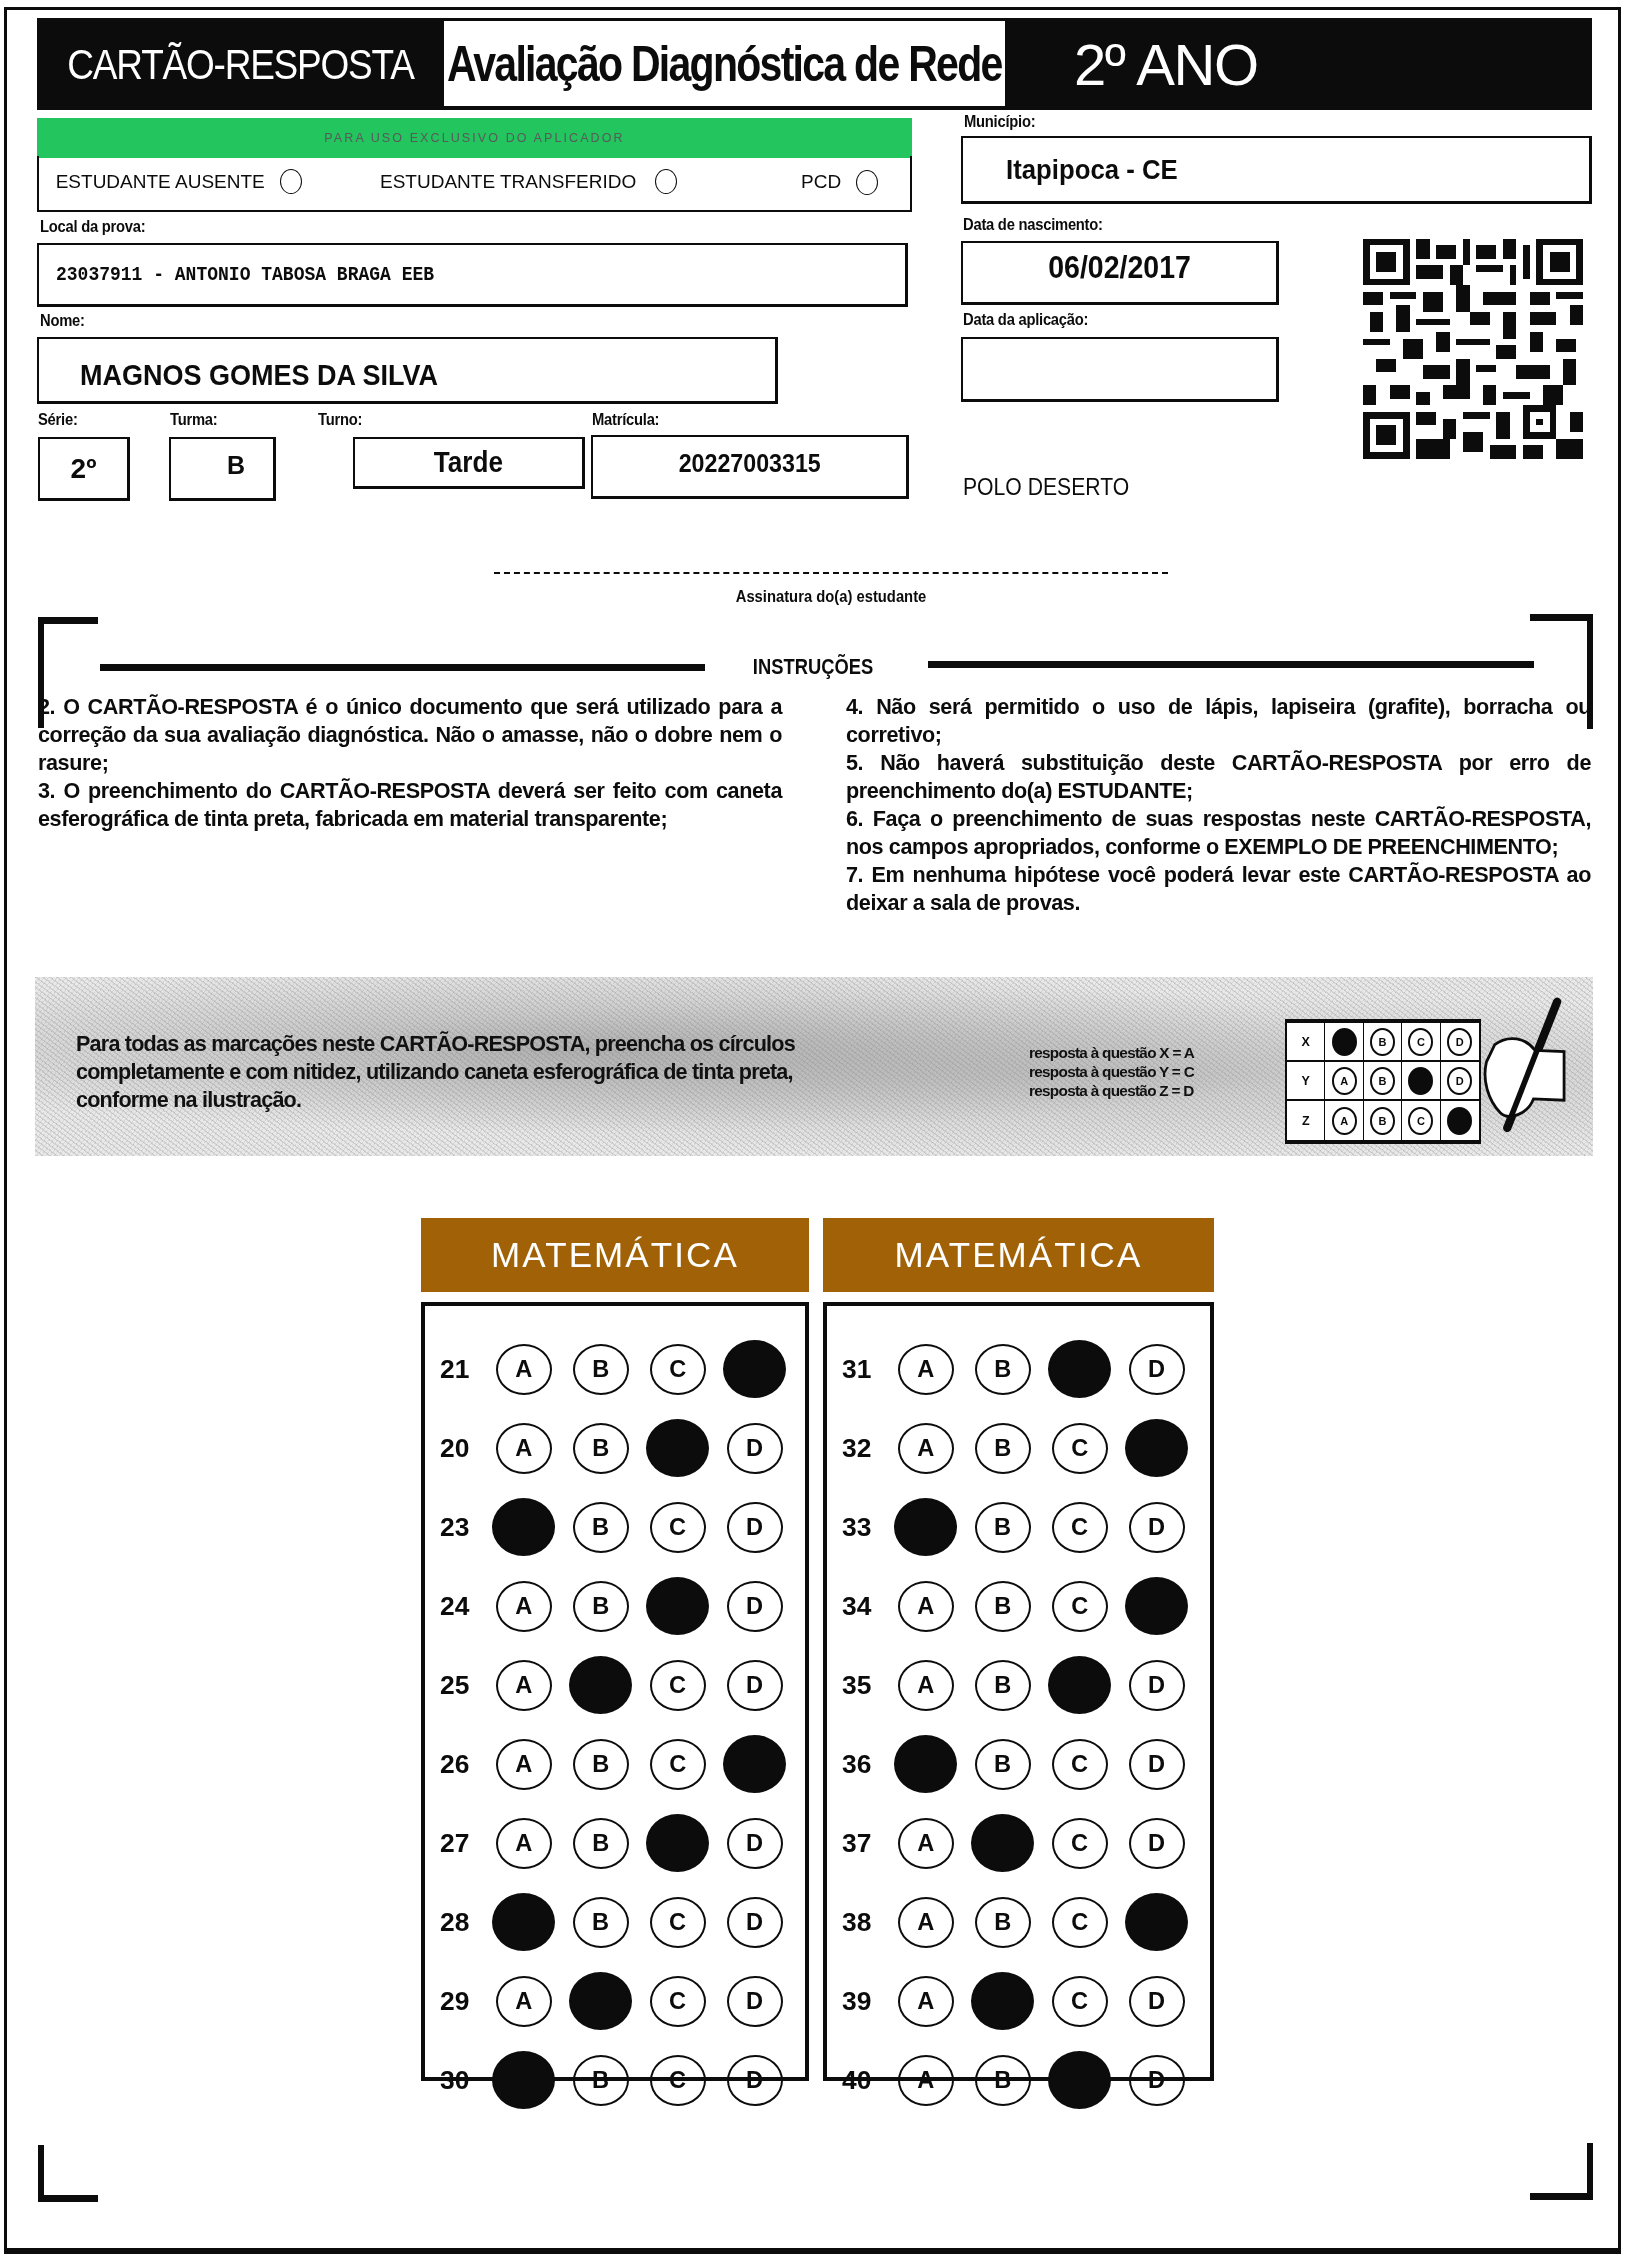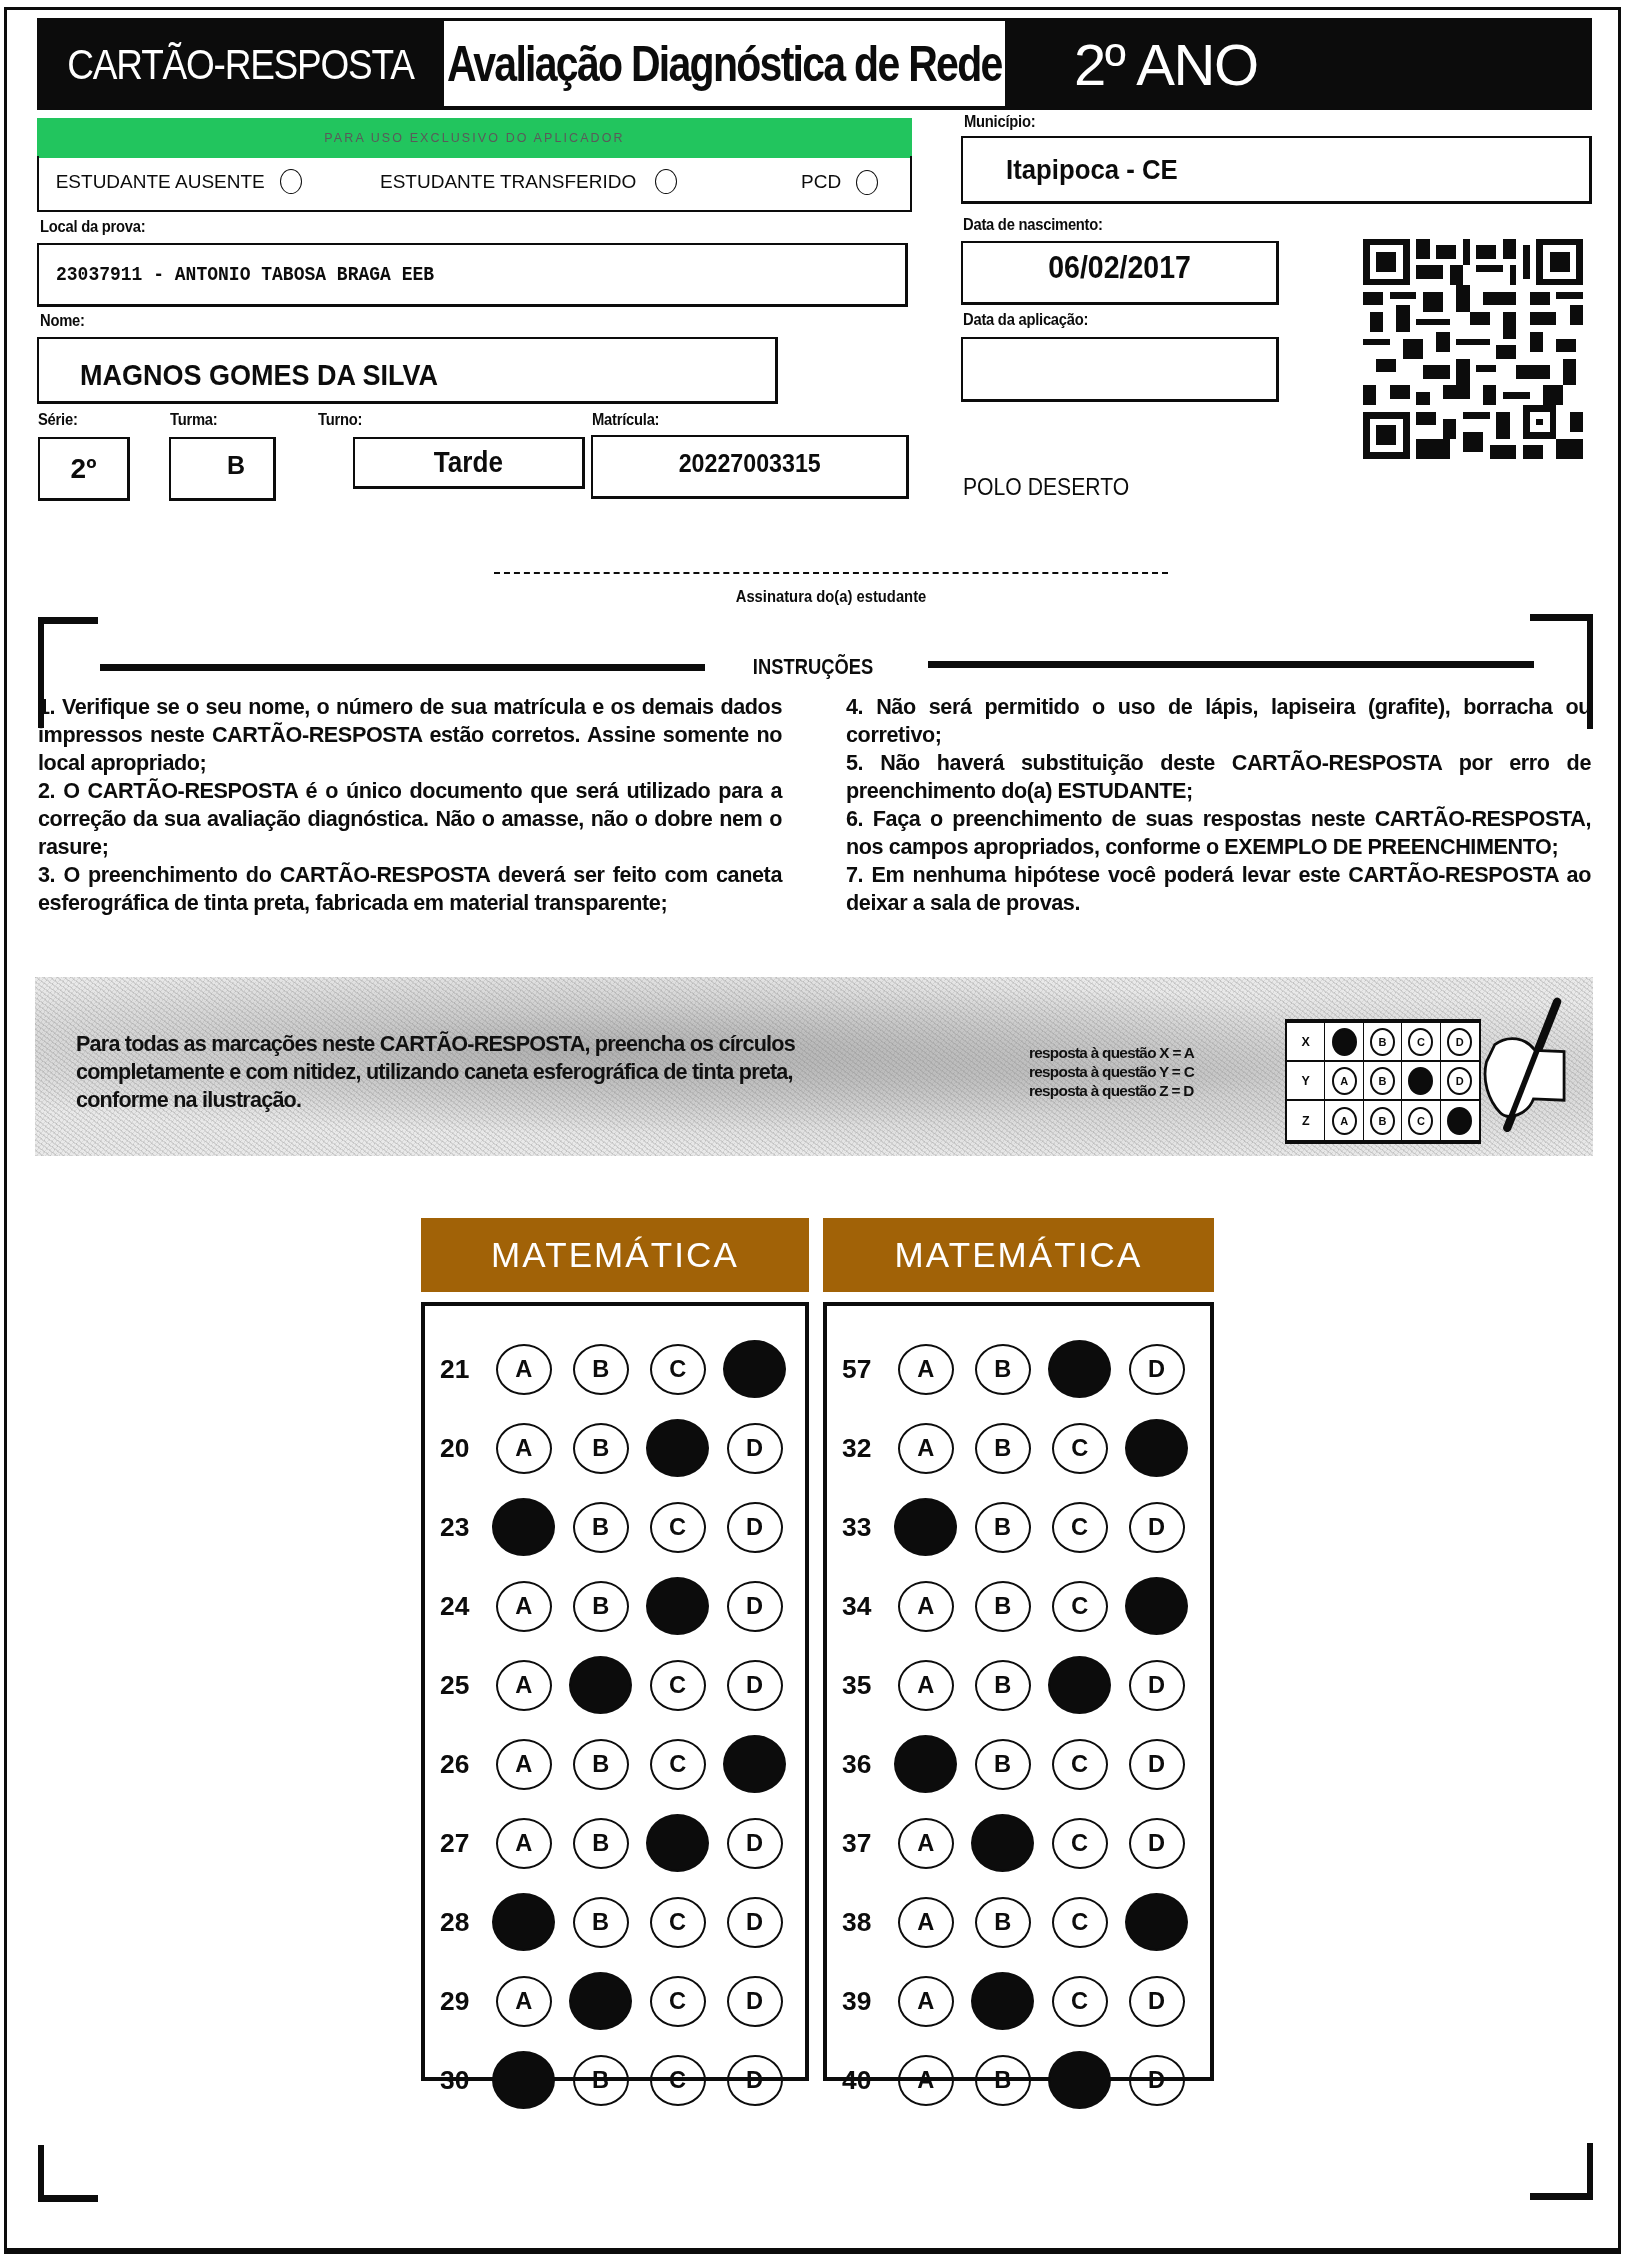--- a/index.html
+++ b/index.html
@@ -196,21 +196,20 @@
 <div class="abs corner" style="left:38px; top:617px; border-left-width:6.3px; border-top-width:7px; width:60px; height:111px;"></div>
 <div class="abs corner" style="left:1530px; top:614px; border-right-width:6.3px; border-top-width:7px; width:63px; height:115px;"></div>
 <div class="abs corner" style="left:38px; top:2145px; border-left-width:6.3px; border-bottom-width:7px; width:60px; height:57px;"></div>
 <div class="abs corner" style="left:1530px; top:2143px; border-right-width:6.3px; border-bottom-width:7px; width:63px; height:57px;"></div>
 
 <div class="abs instr-line" style="left:100px; width:605px; top:664px;"></div>
 <div class="abs instr-title">INSTRUÇÕES</div>
 <div class="abs instr-line" style="left:928px; width:606px;"></div>
 
 <div class="abs instr-col" style="left:38px; width:744px;">
-  <div>1. Verifique se o seu nome, o número de sua matrícula e os demais dados impressos neste CARTÃO-RESPOSTA estão corretos. Assine somente no local apropriado;</div>
   <div>2. O CARTÃO-RESPOSTA é o único documento que será utilizado para a correção da sua avaliação diagnóstica. Não o amasse, não o dobre nem o rasure;</div>
   <div>3. O preenchimento do CARTÃO-RESPOSTA deverá ser feito com caneta esferográfica de tinta preta, fabricada em material transparente;</div>
 </div>
 <div class="abs instr-col" style="left:846px; width:745px;">
   <div>4. Não será permitido o uso de lápis, lapiseira (grafite), borracha ou corretivo;</div>
   <div>5. Não haverá substituição deste CARTÃO-RESPOSTA por erro de preenchimento do(a) ESTUDANTE;</div>
   <div>6. Faça o preenchimento de suas respostas neste CARTÃO-RESPOSTA, nos campos apropriados, conforme o EXEMPLO DE PREENCHIMENTO;</div>
   <div>7. Em nenhuma hipótese você poderá levar este CARTÃO-RESPOSTA ao deixar a sala de provas.</div>
 </div>
 
@@ -344,21 +343,21 @@
     <div class="qrow">
       <span class="qnum">30</span>
       <span class="bub filled">A</span>
       <span class="bub">B</span>
       <span class="bub">C</span>
       <span class="bub">D</span>
     </div>
   </div>
 <div class="abs grid" style="left:823px; width:391px;" id="grid1">
     <div class="qrow">
-      <span class="qnum">57</span>
+      <span class="qnum">31</span>
       <span class="bub">A</span>
       <span class="bub">B</span>
       <span class="bub filled">C</span>
       <span class="bub">D</span>
     </div>
     <div class="qrow">
       <span class="qnum">32</span>
       <span class="bub">A</span>
       <span class="bub">B</span>
       <span class="bub">C</span>

